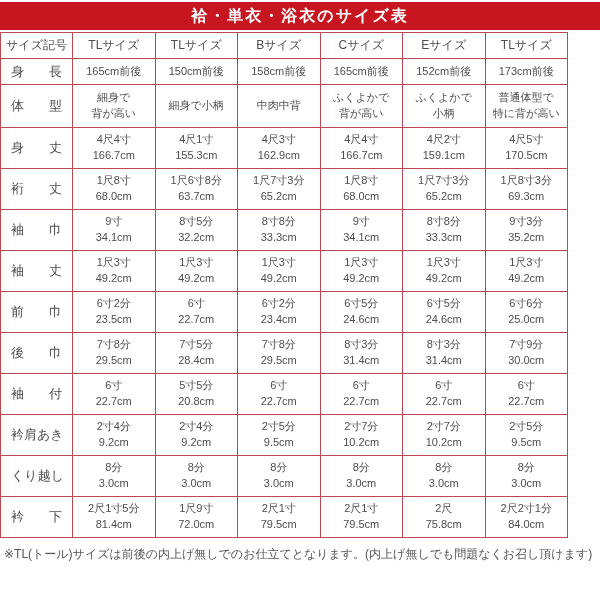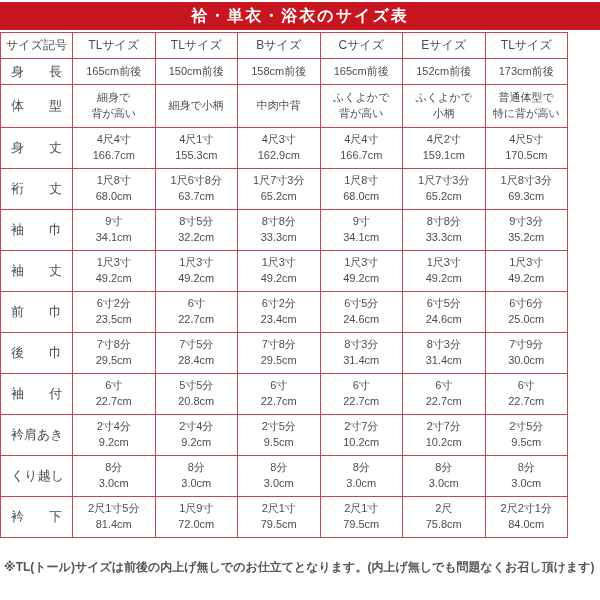--- a/index.html
+++ b/index.html
@@ -49,22 +49,21 @@
     display:flex;
     justify-content:space-between;
     padding:0 10px;
   }
   td .ln{
     font-size:11px;
     line-height:1.45;
     white-space:nowrap;
   }
   .footnotes{
-    margin:20px 4px 0 4px;
-    font-weight:bold;
+    margin:7px 4px 0 4px;
   }
   .footnote{
     font-size:12px;
     line-height:1.55;
     color:#555555;
     white-space:nowrap;
   }
 </style>
 </head>
 <body>

